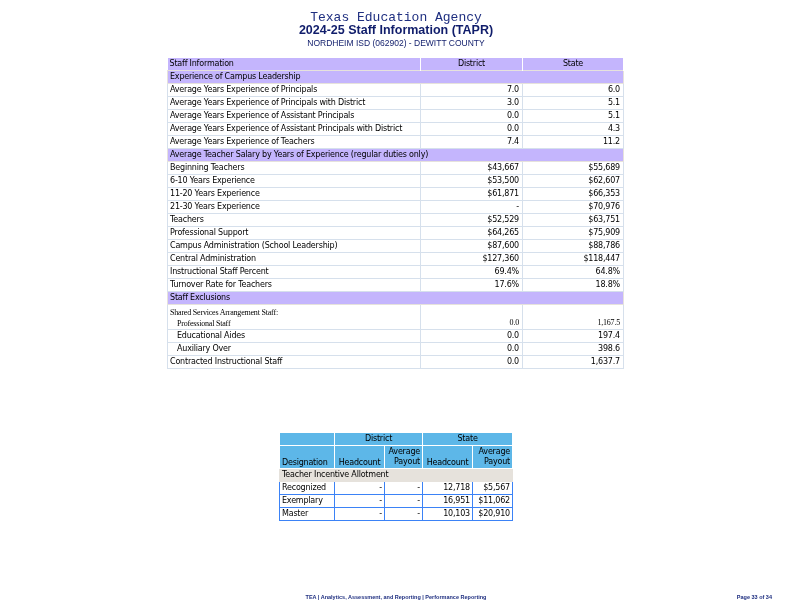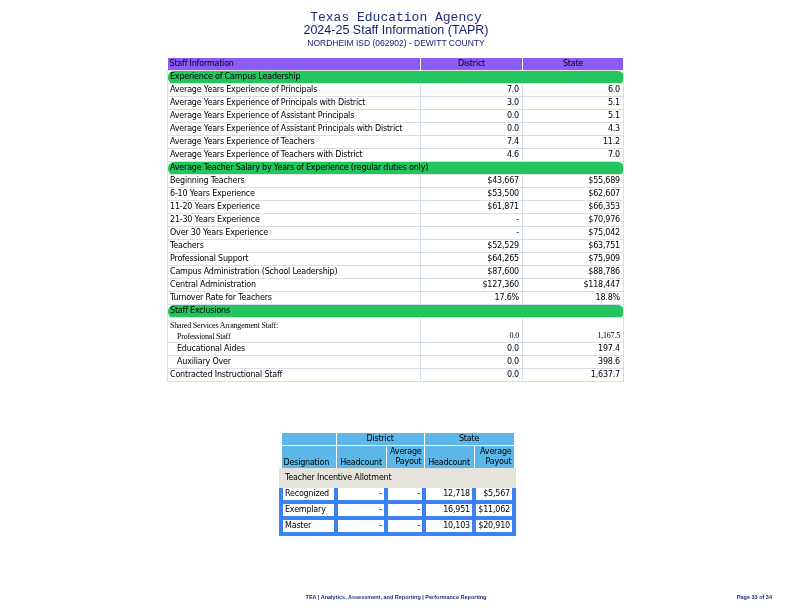--- a/index.html
+++ b/index.html
@@ -1,44 +1,44 @@
 <!DOCTYPE html>
 <html><head>
 <meta charset="utf-8">
 <style>
   html, body { margin:0; padding:0; }
   body { width:792px; height:612px; background:#ffffff; position:relative; overflow:hidden;
          font-family:"DejaVu Sans", sans-serif; color:#000; }
   .hdr { position:absolute; left:0; width:792px; text-align:center; color:#1f2f80; }
   .hdr1 { top:10px; font-size:13px; font-family:Liberation Mono, monospace; }
-  .hdr2 { top:23px; font-size:12.5px; font-weight:normal; font-family:"Liberation Sans", sans-serif; color:#101d6b; }
+  .hdr2 { top:23px; font-size:12.5px; font-weight:bold; font-family:"Liberation Sans", sans-serif; color:#101d6b; }
   .hdr3 { top:38px; font-size:8.5px; font-family:"Liberation Sans", sans-serif; color:#101d6b; }
 
   table { border-collapse:collapse; font-family:"DejaVu Sans", sans-serif; font-size:8px; letter-spacing:-0.2px; }
   td, th { padding:0 2px; height:12px; line-height:12px; white-space:nowrap; }
 
   #main { position:absolute; left:167px; top:58px; width:456px; table-layout:fixed; }
   #main col.c1 { width:253px; }
   #main col.c2 { width:102px; }
   #main col.c3 { width:101px; }
-  #main th { background:#8b5cf6; font-weight:normal; text-align:center; height:12px; border-right:1px solid #ffffff; }
+  #main th { background:#c4b5fd; font-weight:normal; text-align:center; height:12px; border-right:1px solid #ffffff; }
   #main th.lbl { text-align:left; }
   #main td { border:1px solid #d6e0ec; height:12px; }
   #main td.num { text-align:right; padding-right:3px; }
-  #main tr.sect td { background:#22c55e; border-color:#e6e2dc;border-radius:6px; }
+  #main tr.sect td { background:#c4b5fd; border-color:#e6e2dc; }
   #main td.indent { padding-left:9px; }
   #main tr.tall td { height:24px; vertical-align:bottom;font-family:Liberation Serif, serif; }
 
   #tia { position:absolute; left:279px; top:432px; width:233px; table-layout:fixed; }
   #tia col.d1 { width:55px; } #tia col.d2 { width:50px; } #tia col.d3 { width:38px; }
   #tia col.d4 { width:50px; } #tia col.d5 { width:40px; }
   #tia th { background:#5db7e8; font-weight:normal; border:1px solid #ffffff; text-align:center; line-height:10px; height:12px; }
   #tia th.right { text-align:right; }
   #tia th.bl { text-align:left; vertical-align:bottom; }
-  #tia td { border:4px solid #3b82f6; height:12px; }
+  #tia td { border:1px solid #3b82f6; height:12px; }
   #tia td.num { text-align:right; }
   #tia tr.sect td { background:#e6e2dc; border-color:#e6e2dc; }
 
   .footer { position:absolute; top:594px; left:0; width:792px; text-align:center; font-size:5.5px;
             color:#1f2f80; font-family:"Liberation Sans", sans-serif; font-weight:bold; }
   .pagenum { position:absolute; top:594px; right:20px; font-size:5.5px; color:#1f2f80;
              font-family:"Liberation Sans", sans-serif; font-weight:bold; }
 </style>
 </head>
 <body>
@@ -81,25 +81,20 @@
   <tr>
     <td>Average Years Experience of Assistant Principals with District</td>
     <td class="num">0.0</td>
     <td class="num">4.3</td>
   </tr>
   <tr>
     <td>Average Years Experience of Teachers</td>
     <td class="num">7.4</td>
     <td class="num">11.2</td>
   </tr>
-  <tr>
-    <td>Average Years Experience of Teachers with District</td>
-    <td class="num">4.6</td>
-    <td class="num">7.0</td>
-  </tr>
 
   <tr class="sect">
     <td colspan="3">Average Teacher Salary by Years of Experience (regular duties only)</td>
   </tr>
   <tr>
     <td>Beginning Teachers</td>
     <td class="num">$43,667</td>
     <td class="num">$55,689</td>
   </tr>
   <tr>
@@ -110,45 +105,45 @@
   <tr>
     <td>11-20 Years Experience</td>
     <td class="num">$61,871</td>
     <td class="num">$66,353</td>
   </tr>
   <tr>
     <td>21-30 Years Experience</td>
     <td class="num">-</td>
     <td class="num">$70,976</td>
   </tr>
-  <tr>
-    <td>Over 30 Years Experience</td>
-    <td class="num">-</td>
-    <td class="num">$75,042</td>
-  </tr>
 
   <tr>
     <td>Teachers</td>
     <td class="num">$52,529</td>
     <td class="num">$63,751</td>
   </tr>
   <tr>
     <td>Professional Support</td>
     <td class="num">$64,265</td>
     <td class="num">$75,909</td>
   </tr>
   <tr>
     <td>Campus Administration (School Leadership)</td>
     <td class="num">$87,600</td>
     <td class="num">$88,786</td>
   </tr>
   <tr>
     <td>Central Administration</td>
     <td class="num">$127,360</td>
     <td class="num">$118,447</td>
+  </tr>
+  <tr>
+    <td>Instructional Staff Percent</td>
+    <td class="num">69.4%</td>
+    <td class="num">64.8%</td>
   </tr>
   <tr>
     <td>Turnover Rate for Teachers</td>
     <td class="num">17.6%</td>
     <td class="num">18.8%</td>
   </tr>
 
   <tr class="sect">
     <td colspan="3">Staff Exclusions</td>
   </tr>

